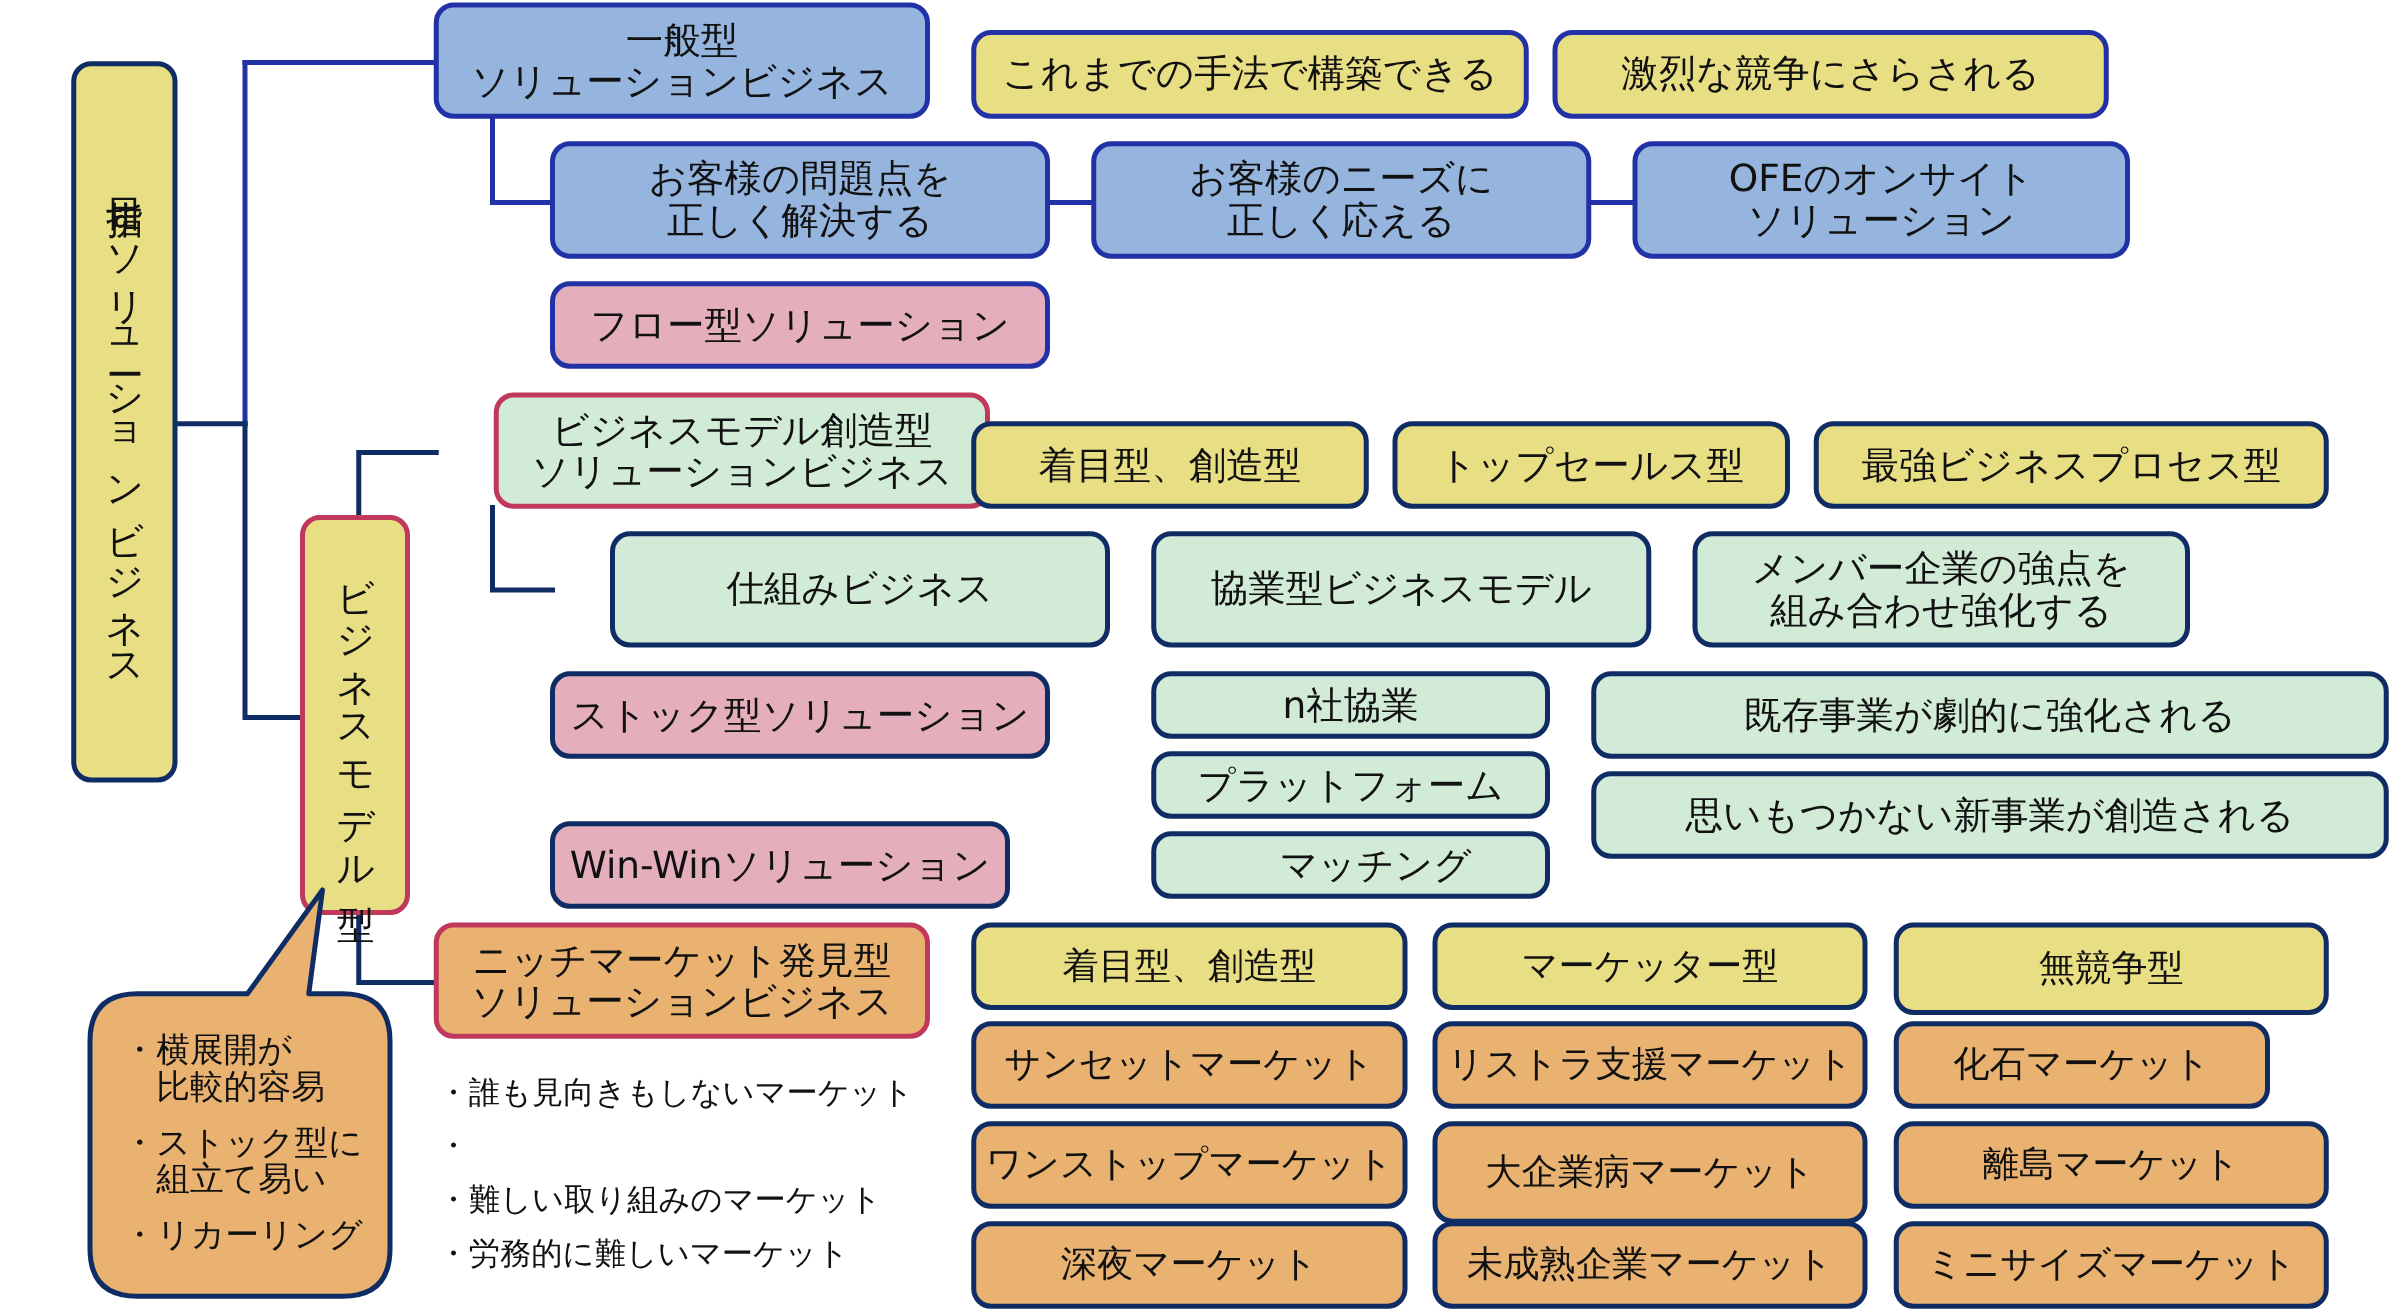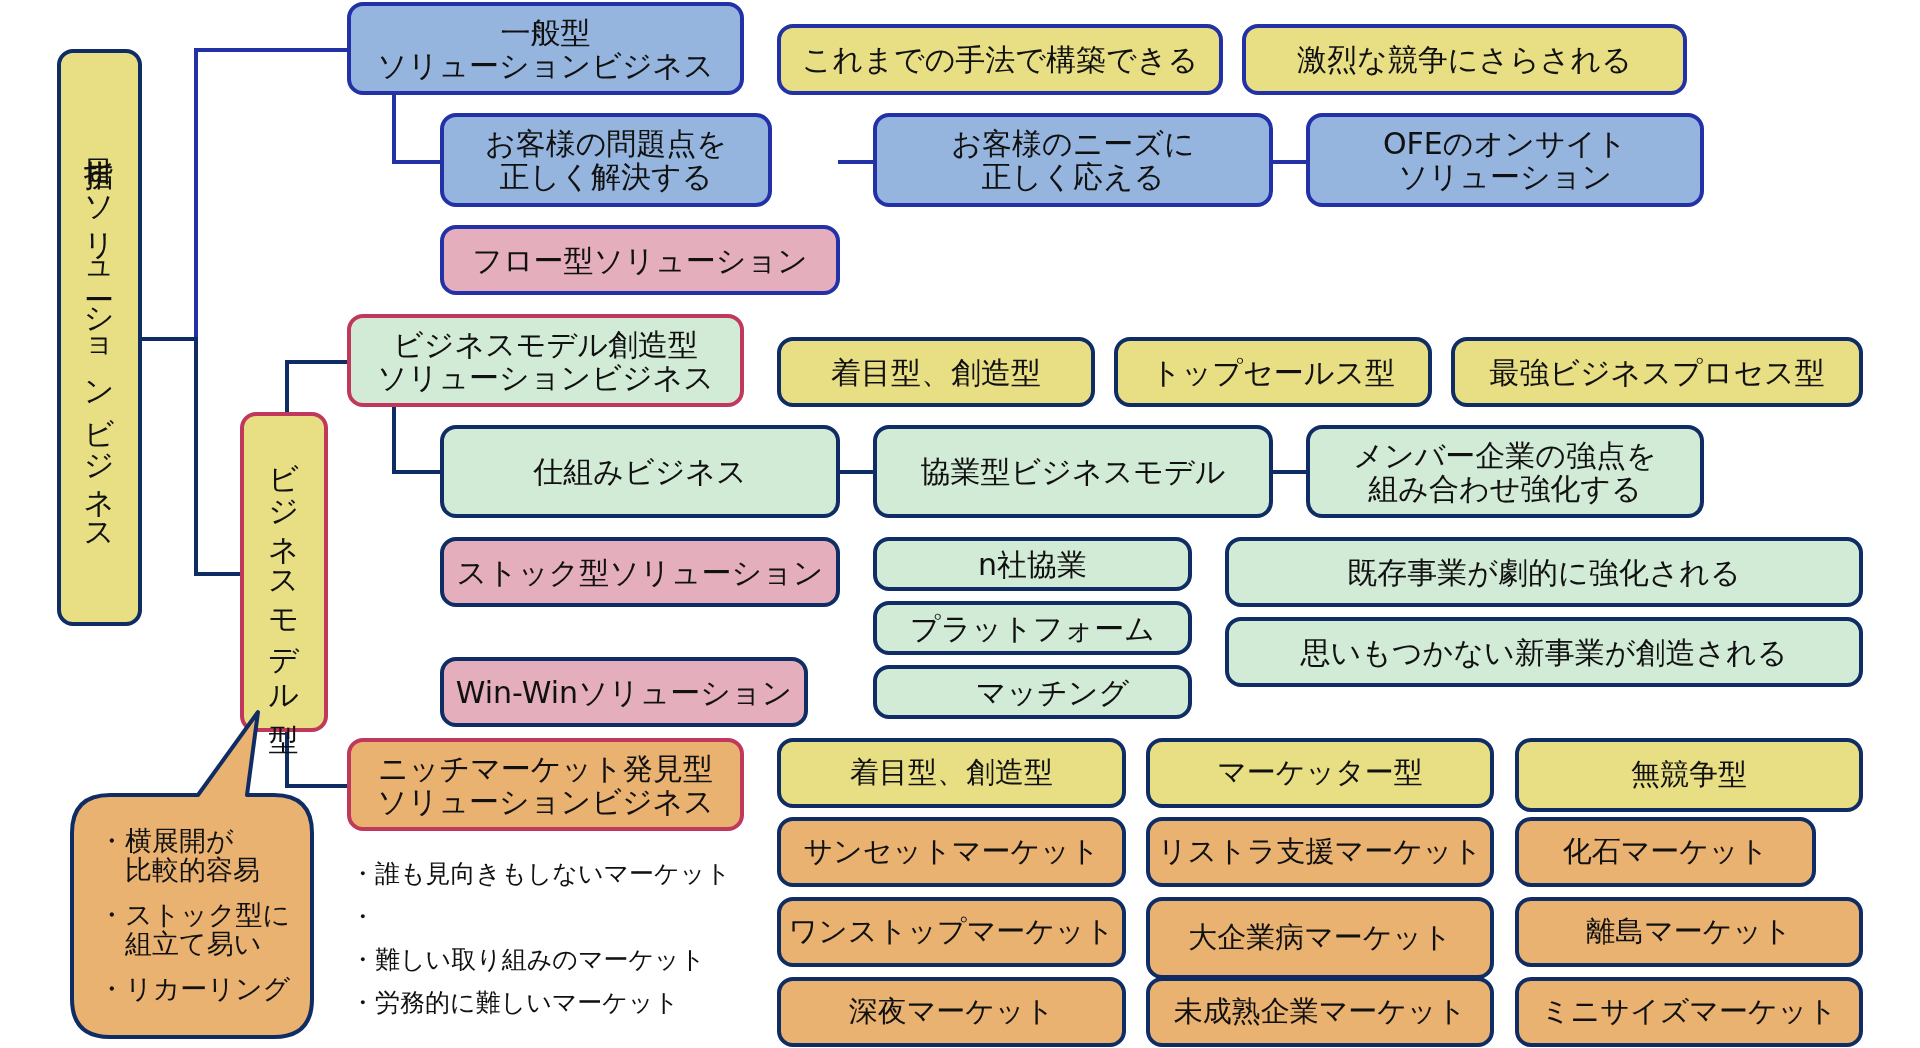--- a/index.html
+++ b/index.html
@@ -24,21 +24,21 @@
   display:flex;align-items:center;justify-content:center;
   text-align:center;font-size:30px;line-height:1.1;
   white-space:pre-line;z-index:2;
 }
 .grid-cell{font-size:29px;}
 .b-blue{border-color:var(--line-blue);}
 .b-crimson{border-color:var(--crimson);}
 .f-blue{background:var(--fill-blue);}
 .f-yellow{background:var(--fill-yellow);}
 .f-pink{background:var(--fill-pink);}
-.f-green{background:var(--fill-green);}
+.f-green{background:var(--fill-green);margin-left:48px;}
 .f-orange{background:var(--fill-orange);}
 .vert{writing-mode:vertical-rl;text-orientation:upright;white-space:nowrap;}
 .root-text{font-size:30px;letter-spacing:2px;}
 .cat-text{font-size:30px;letter-spacing:3px;}
 svg.wires{position:absolute;left:0;top:0;z-index:1;}
 svg.wires path{fill:none;stroke-width:4;stroke-linecap:square;stroke-linejoin:miter;}
 svg.wires .blue{stroke:var(--line-blue);}
 svg.wires .navy{stroke:var(--line-navy);}
 svg.callout{position:absolute;left:0;top:0;z-index:3;}
 svg.callout path{fill:var(--fill-orange);stroke:var(--line-navy);stroke-width:4;stroke-linejoin:round;}
@@ -74,21 +74,21 @@
 </svg>
 
 <div class="box f-yellow" style="left:57px;top:49px;width:85px;height:577px;">
   <span class="vert root-text">目指すソリューションビジネス</span>
 </div>
 
 <div class="box b-blue f-blue" style="left:347px;top:2px;width:397px;height:93px;">一般型
 ソリューションビジネス</div>
 <div class="box b-blue f-yellow" style="left:777px;top:24px;width:446px;height:71px;">これまでの手法で構築できる</div>
 <div class="box b-blue f-yellow" style="left:1242px;top:24px;width:445px;height:71px;">激烈な競争にさらされる</div>
-<div class="box b-blue f-blue" style="left:440px;top:113px;width:332px;height:94px;">お客様の問題点を
+<div class="box b-blue f-blue" style="left:440px;top:113px;width:400px;height:94px;">お客様の問題点を
 正しく解決する</div>
 <div class="box b-blue f-blue" style="left:873px;top:113px;width:400px;height:94px;">お客様のニーズに
 正しく応える</div>
 <div class="box b-blue f-blue" style="left:1306px;top:113px;width:398px;height:94px;">OFEのオンサイト
 ソリューション</div>
 <div class="box b-blue f-pink" style="left:440px;top:225px;width:400px;height:70px;">フロー型ソリューション</div>
 
 <div class="box b-crimson f-yellow" style="left:240px;top:412px;width:88px;height:320px;">
   <span class="vert cat-text">ビジネスモデル型</span>
 </div>

